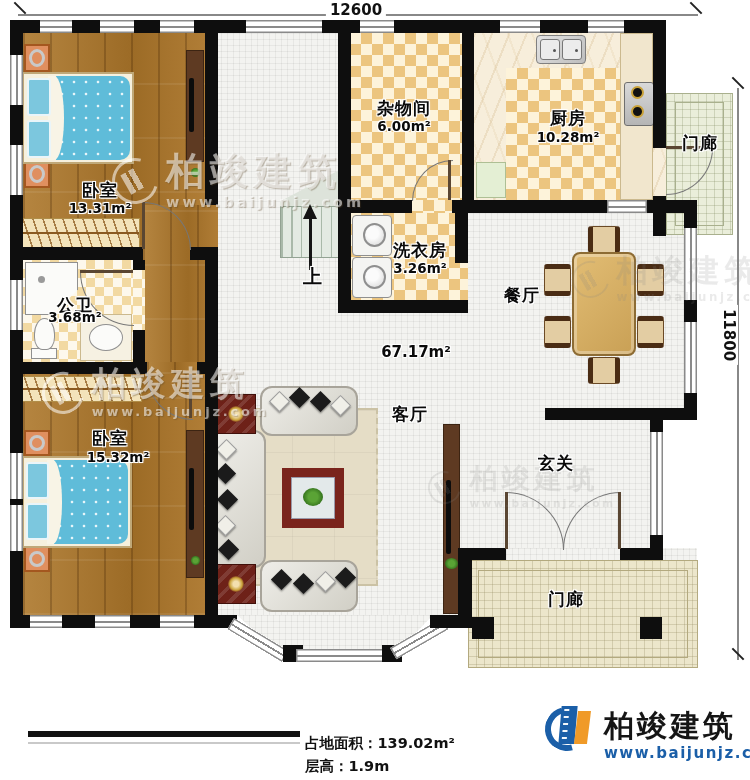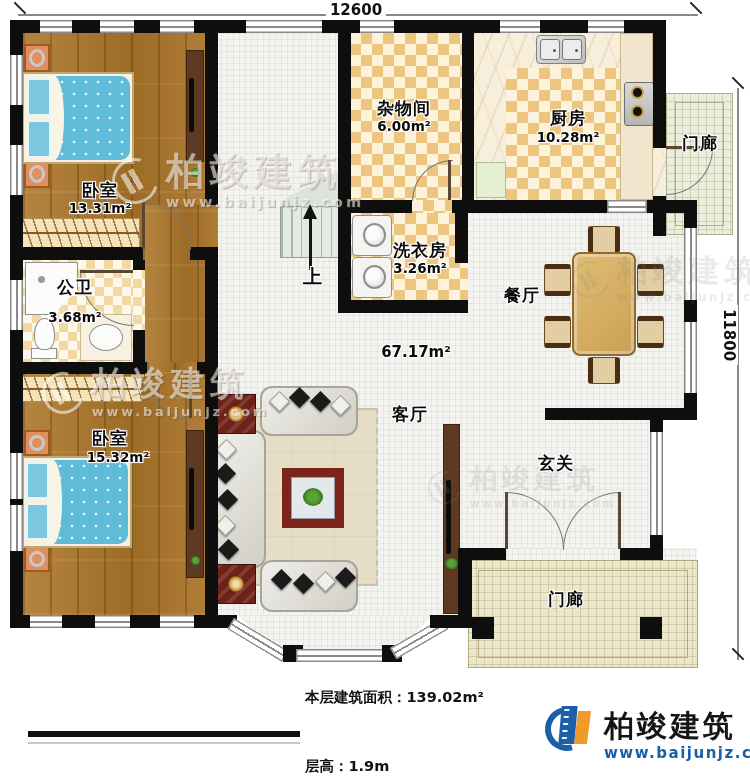--- a/index.html
+++ b/index.html
@@ -341,21 +341,21 @@
   <div class="wm wm-gray" style="left:428px;top:465px;font-size:28px">
     <span class="wmlogo"></span>
     <span class="wmtxt">
         <span class="wmname">柏竣建筑</span>
         <span class="wmurl">www.baijunjz.com</span>
       </span>
   </div>
 
   <div class="rlabel" style="left:100px;top:190px">卧室</div>
   <div class="rlabel rarea" style="left:100px;top:208px">13.31m²</div>
-  <div class="rlabel" style="left:75px;top:287px">公卫</div>
+  <div class="rlabel" style="left:75px;top:305px">公卫</div>
   <div class="rlabel rarea" style="left:75px;top:317px">3.68m²</div>
   <div class="rlabel" style="left:110px;top:438px">卧室</div>
   <div class="rlabel rarea" style="left:118px;top:457px">15.32m²</div>
   <div class="rlabel" style="left:404px;top:108px">杂物间</div>
   <div class="rlabel rarea" style="left:404px;top:126px">6.00m²</div>
   <div class="rlabel" style="left:568px;top:118px">厨房</div>
   <div class="rlabel rarea" style="left:568px;top:137px">10.28m²</div>
   <div class="rlabel" style="left:700px;top:143px">门廊</div>
   <div class="rlabel" style="left:420px;top:250px">洗衣房</div>
   <div class="rlabel rarea" style="left:420px;top:268px">3.26m²</div>
@@ -370,21 +370,21 @@
   <div class="tick" style="left:12px;top:7px"></div>
   <div class="tick" style="left:688px;top:7px"></div>
   <div class="dimlab" style="left:356px;top:10px">12600</div>
   <div class="dimline" style="left:737px;top:88px;width:1.5px;height:572px"></div>
   <div class="tick" style="left:730px;top:82px"></div>
   <div class="tick" style="left:730px;top:653px"></div>
   <div class="dimlab dimlab-v" style="left:729px;top:335px">11800</div>
 
   <div class="tl1"></div>
   <div class="tl2"></div>
-  <div class="infoline" style="top:688px">本层建筑面积：139.02m²</div>
+  <div class="infoline" style="top:734px">占地面积：139.02m²</div>
   <div class="infoline" style="top:757px">层高：1.9m</div>
   <div class="blogo">
     <div class="bl-swoosh"></div>
     <div class="bl-b1"></div>
     <div class="bl-b2"></div>
   </div>
   <div class="bname">柏竣建筑</div>
   <div class="burl">www.baijunjz.com</div>
 
 </div>

